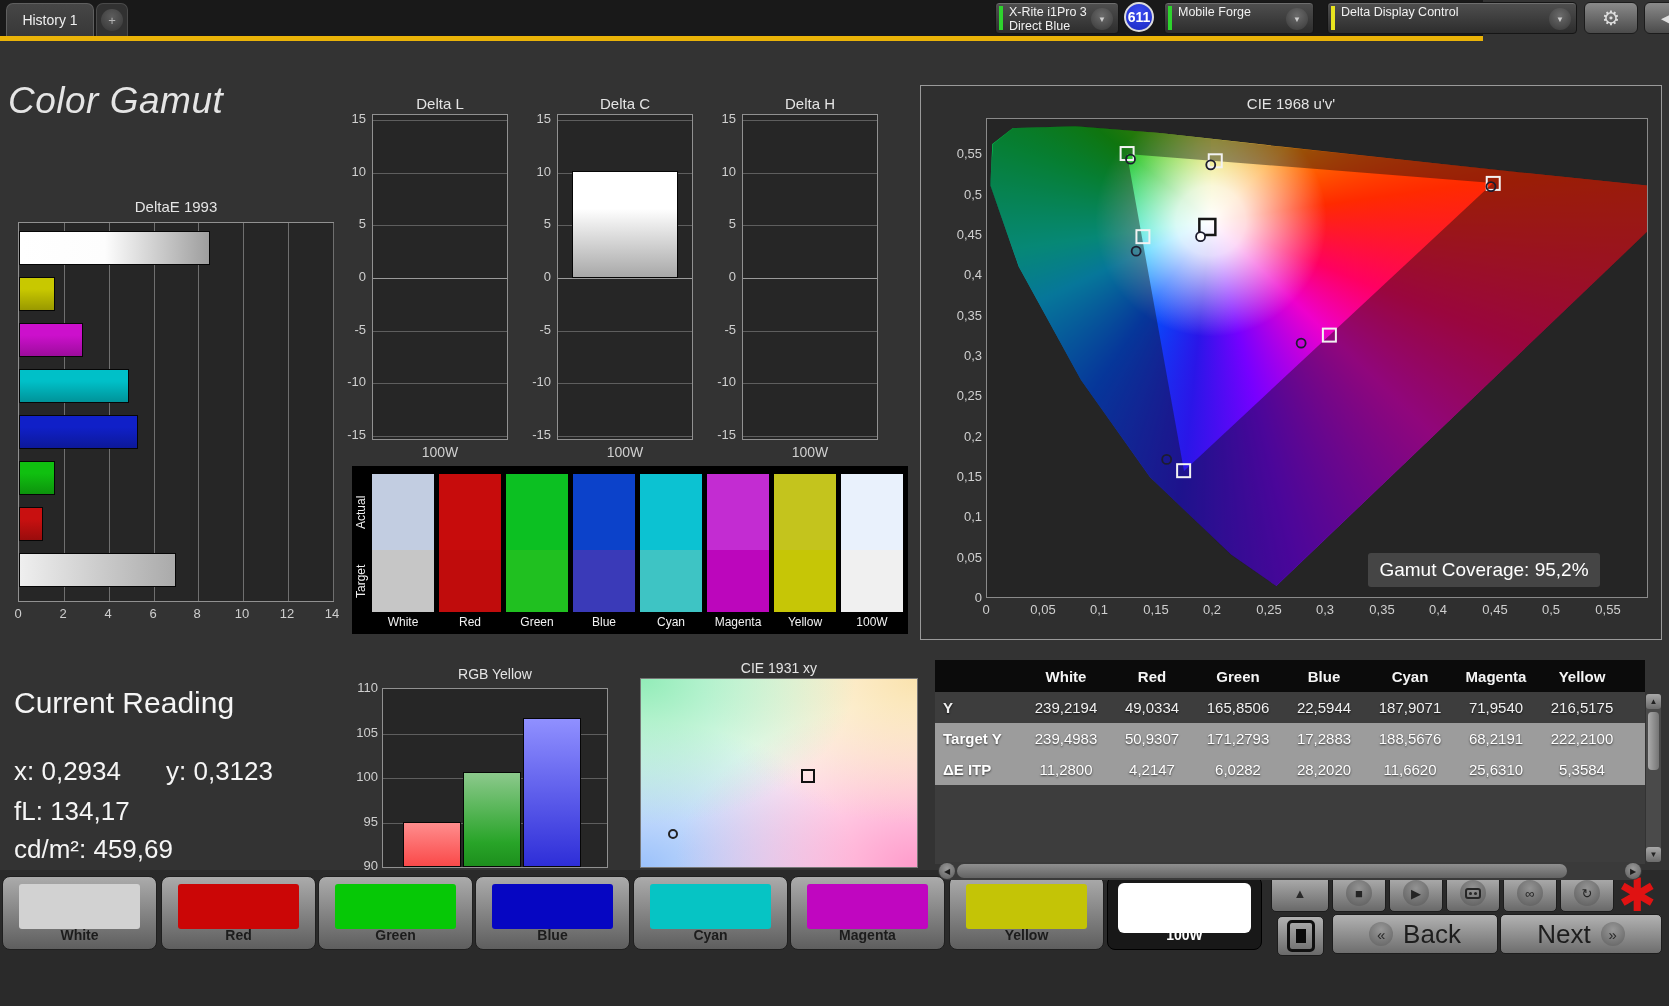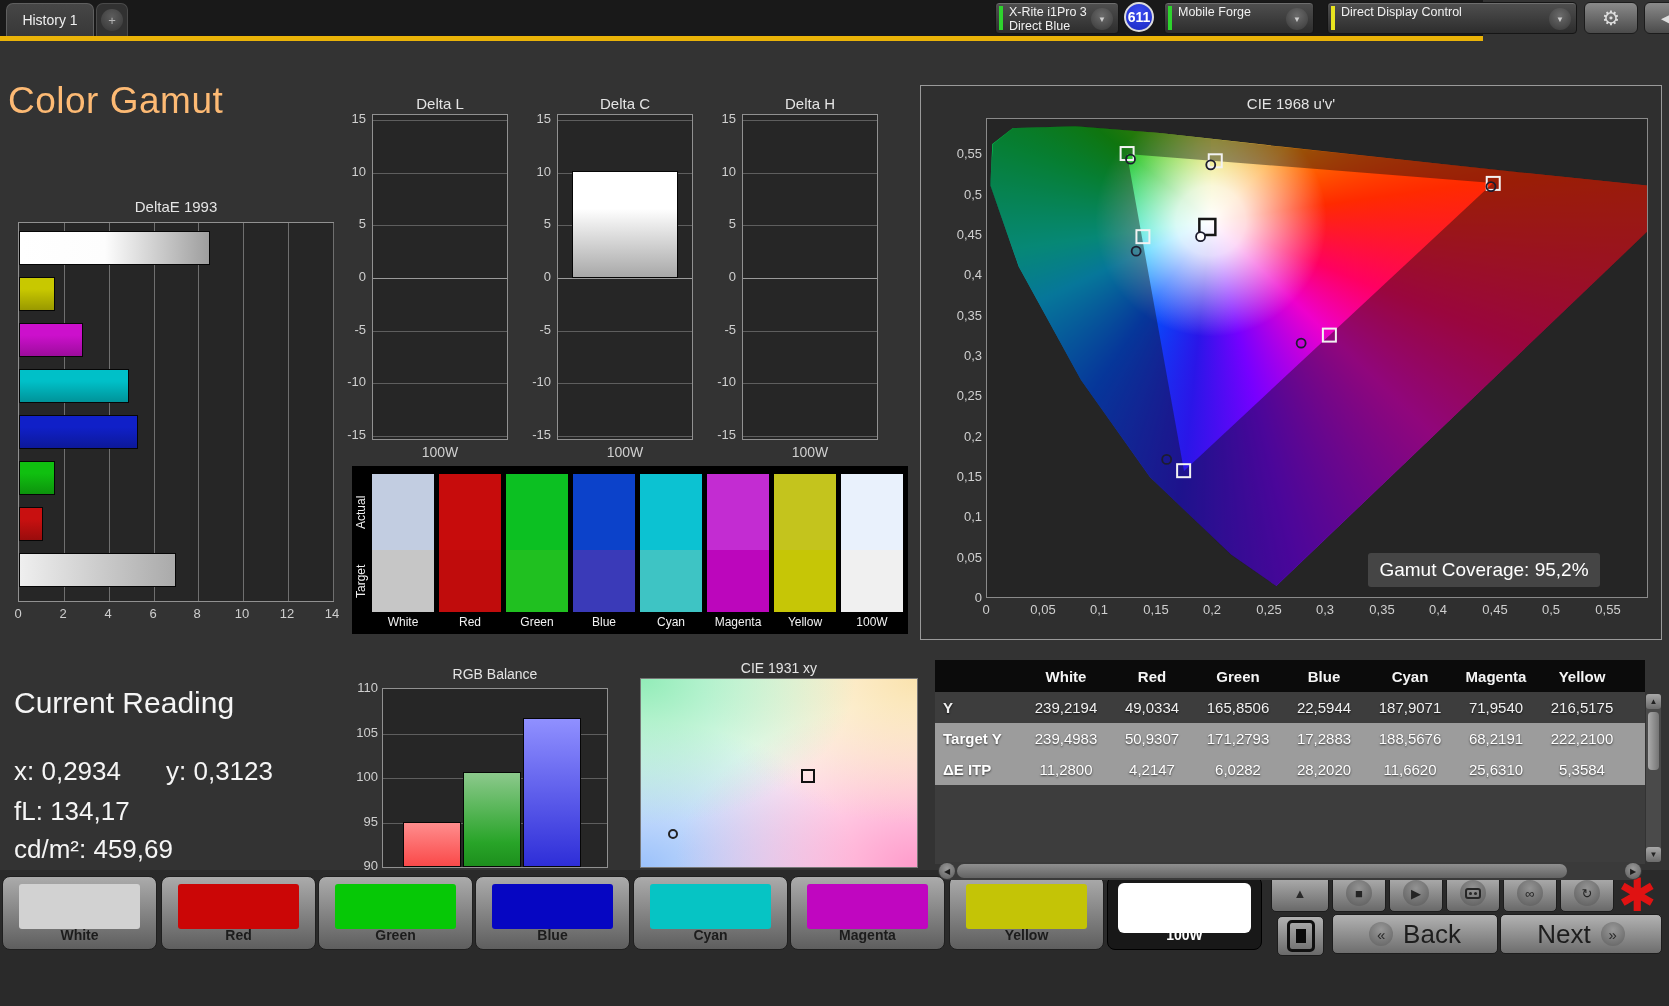--- a/index.html
+++ b/index.html
@@ -26,21 +26,21 @@
   .dd .t2{position:absolute;left:13px;top:16px;font-size:12.5px;color:#f2f2f2;white-space:nowrap;}
   .dd .chev{position:absolute;right:5px;top:5px;width:22px;height:22px;border-radius:50%;
       background:radial-gradient(circle at 50% 35%,#6b6b6b,#383838);display:flex;align-items:center;justify-content:center;
       font-size:8px;color:#ccc;}
   .badge{position:absolute;left:1124px;top:2px;width:30px;height:30px;border-radius:50%;
       background:radial-gradient(circle at 50% 30%,#3a4cf0,#1a28c0);border:2px solid #dcdcdc;box-sizing:border-box;
       display:flex;align-items:center;justify-content:center;font-size:14px;font-weight:bold;color:#fff;}
   .sqbtn{position:absolute;top:2px;height:32px;background:linear-gradient(#8a8a8a,#4b4b4b);border:1px solid #1c1c1c;
       border-radius:6px;box-sizing:border-box;display:flex;align-items:center;justify-content:center;color:#dedede;}
   
-  .page-title{position:absolute;left:8px;top:80px;font-size:37px;color:#fdba74;letter-spacing:.5px;}
+  .page-title{position:absolute;left:8px;top:80px;font-size:37px;color:#e5e5e5;letter-spacing:.5px;font-style:italic;}
   .chart-title{position:absolute;font-size:15px;color:#e4e4e4;text-align:center;}
   .tick{position:absolute;font-size:13px;color:#cfcfcf;}
   .plot{position:absolute;background:#262626;border:1px solid #919191;box-sizing:border-box;}
   .grid-v{position:absolute;top:0;bottom:0;width:1px;background:#6f6f6f;}
   .grid-h{position:absolute;left:0;right:0;height:1px;background:#5e5e5e;}
   .grid-h.zero{background:#9a9a9a;}
   .barh{position:absolute;left:0;border:1px solid #060606;box-sizing:border-box;}
   .barv{position:absolute;border:1px solid #060606;box-sizing:border-box;}
   
   .swpanel{position:absolute;left:352px;top:466px;width:556px;height:168px;background:#000;}
@@ -137,21 +137,21 @@
   <div class="badge">
       <span>611</span>
     </div>
   <div class="dd" style="left:1164px;width:150px;">
     <div class="stripe" style="background: rgb(46, 211, 46);"></div>
     <div class="t1">Mobile Forge</div>
     <div class="chev">▼</div>
   </div>
   <div class="dd" style="left:1327px;width:250px;">
     <div class="stripe" style="background: rgb(232, 228, 31);"></div>
-    <div class="t1">Direct Display Control</div>
+    <div class="t1">Delta Display Control</div>
     <div class="chev">▼</div>
   </div>
   <div class="sqbtn" style="left:1584px;width:54px;font-size:20px;">
       <span>⚙</span>
     </div>
   <div class="sqbtn" style="left:1644px;width:45px;font-size:14px;">
       <span>◀</span>
     </div>
 </div>
 
@@ -326,21 +326,21 @@
     <div class="tick" style="left:1588px;top:602px;width:40px;text-align:center;">0,55</div>
   </div>
 <div class="coverage">Gamut Coverage:  95,2%</div>
 
 <div class="reading-title">Current Reading</div>
 <div class="reading-val" style="left:14px;top:756px;">x: 0,2934</div>
 <div class="reading-val" style="left:166px;top:756px;">y: 0,3123</div>
 <div class="reading-val" style="left:14px;top:796px;">fL: 134,17</div>
 <div class="reading-val" style="left:14px;top:834px;">cd/m²: 459,69</div>
 
-<div class="chart-title" style="left:382px;top:666px;width:226px;font-size:14px;">RGB Balance</div>
+<div class="chart-title" style="left:382px;top:666px;width:226px;font-size:14px;">RGB Yellow</div>
 <div class="plot" style="left:382px;top:688px;width:226px;height:180px;" id="rgb-plot">
     <div class="grid-h" style="top:45px;"></div>
     <div class="grid-h" style="top:89px;"></div>
     <div class="grid-h" style="top:134px;"></div>
     <div class="barv" style="left:20px;width:58px;top:133px;height:45px;background:linear-gradient(180deg,#ff8d8d,#fa4949);"></div>
     <div class="barv" style="left:80px;width:58px;top:83px;height:95px;background:linear-gradient(180deg,#8cc98c 0%,#28a428 75%,#1d8f1d);"></div>
     <div class="barv" style="left:140px;width:58px;top:29px;height:149px;background:linear-gradient(180deg,#9090ff,#2e2ed8);"></div>
   </div>
 <div id="rgb-ticks">
     <div class="tick" style="left:340px;top:680px;width:38px;text-align:right;">110</div>

